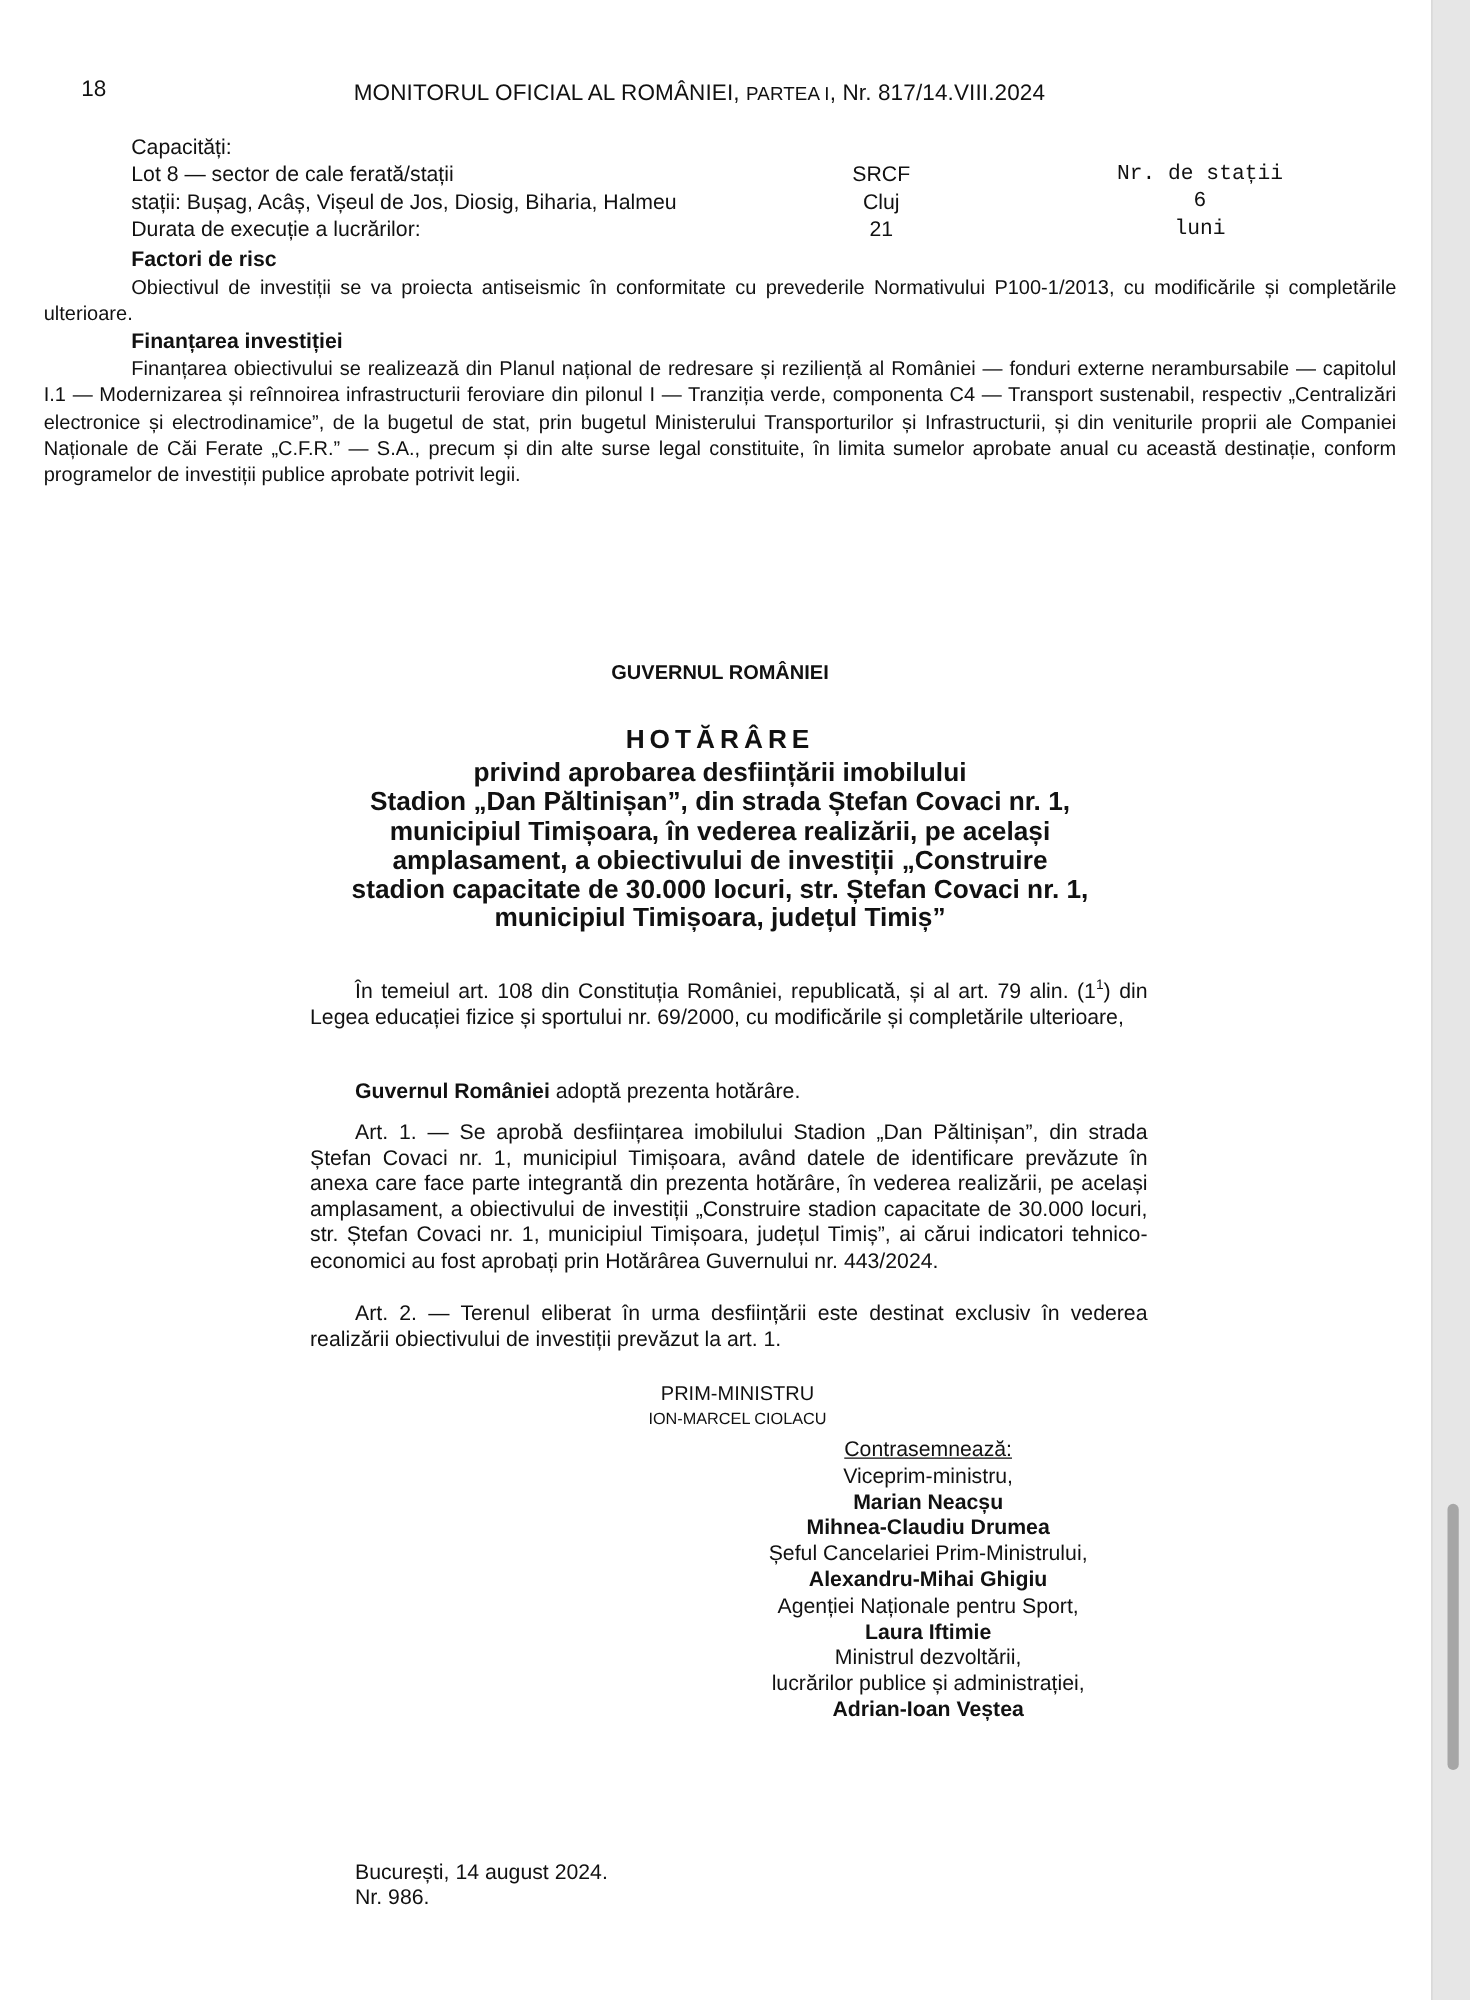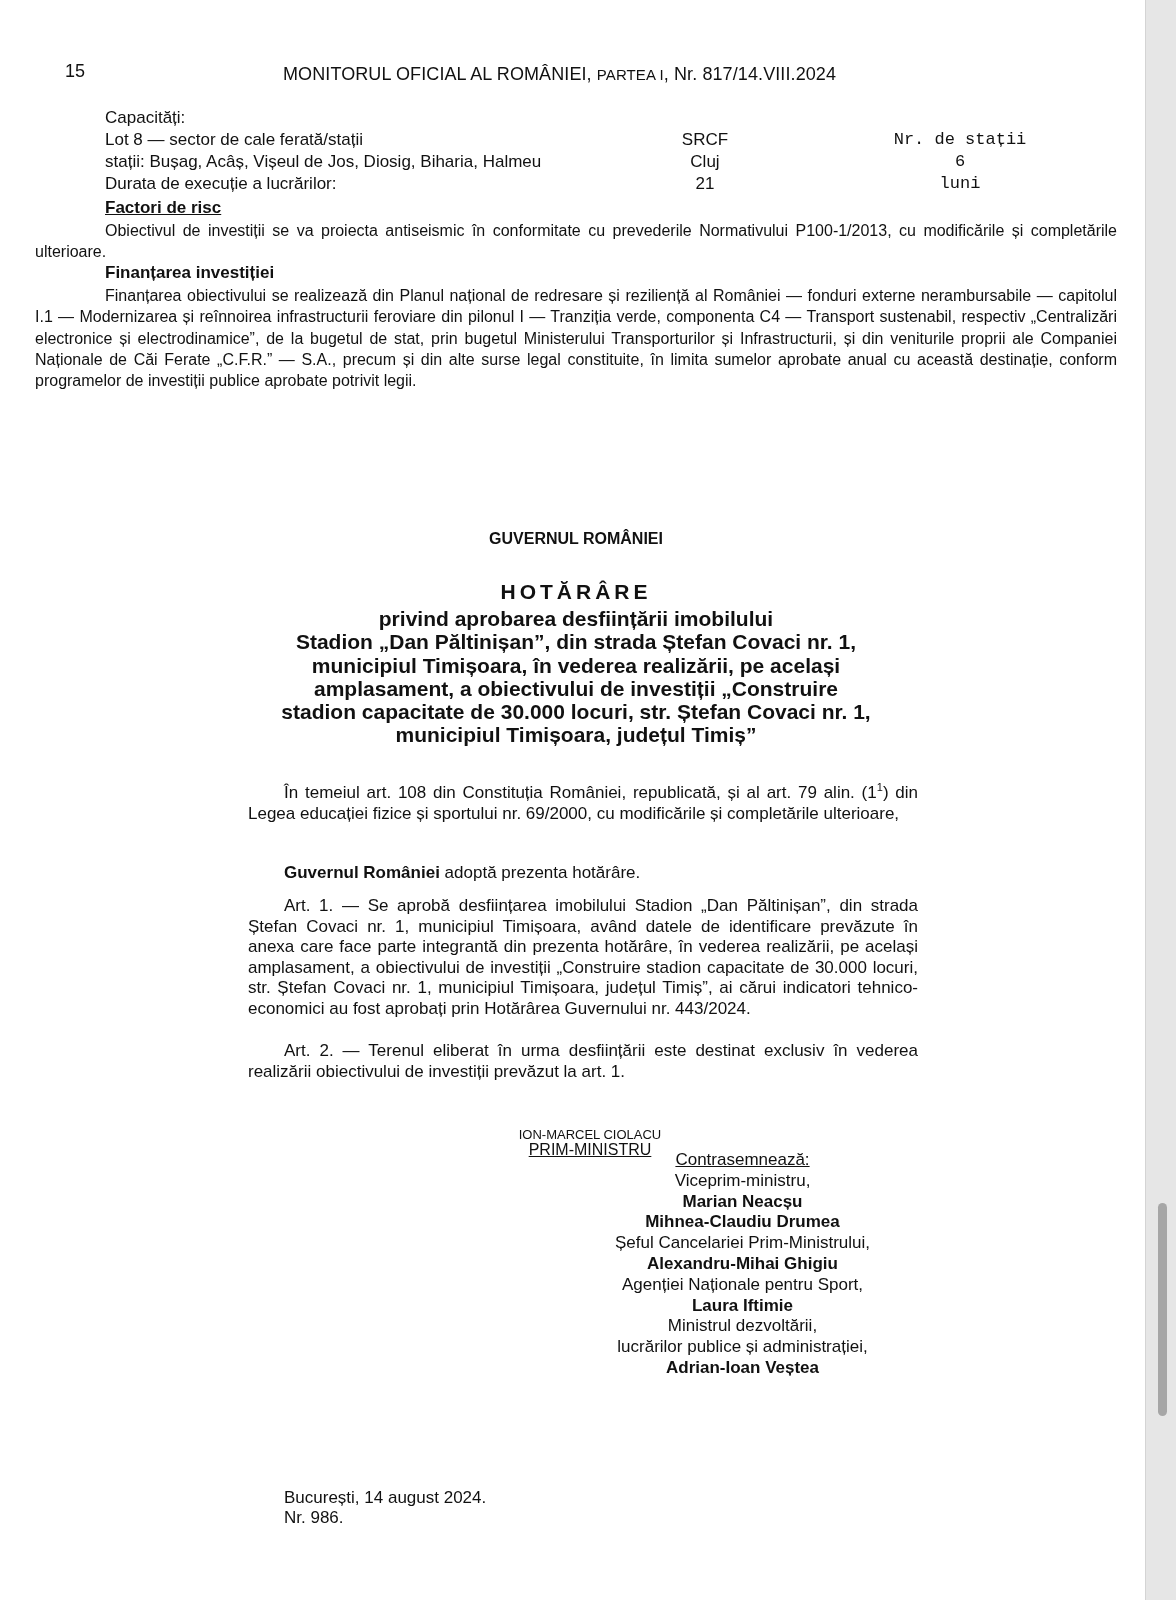--- a/index.html
+++ b/index.html
@@ -66,59 +66,59 @@
       font-size: 17px; line-height: 20.6px;
       text-align: justify; text-indent: 36px;
     }
     .body-para b { font-weight: bold; }
     .sup { font-size: 11px; vertical-align: super; line-height: 0; }
 
     .sig-left {
       position: absolute; left: 440px; width: 300px; text-align: center;
       font-size: 16px;
     }
-    .pm-title { top: 1141px; text-decoration: underline; }
+    .pm-title { top: 1107px; }
     .pm-name { top: 1127px; font-weight: normal; font-size: 13px; }
 
     .countersign {
       position: absolute; left: 560px; width: 365px; top: 1150px;
       text-align: center; font-size: 17px; line-height: 20.8px;
     }
     .countersign .u { text-decoration: underline; }
     .countersign .b { font-weight: bold; }
 
     .footer-place {
       position: absolute; left: 284px; top: 1488px; font-size: 17px; line-height: 20px;
     }
   </style>
 </head>
 <body>
 
 <div class="page">
 
-  <div class="page-number">15</div>
+  <div class="page-number">18</div>
   <div class="running-header">
     <span>MONITORUL OFICIAL AL ROMÂNIEI, </span><span class="small">PARTEA I</span><span>, Nr. 817/14.VIII.2024</span>
   </div>
 
   <div class="cap-row c1" style="top:107px;">Capacități:</div>
 
   <div class="cap-row c1" style="top:129px;">Lot 8 — sector de cale ferată/stații</div>
   <div class="cap-row c2" style="top:129px;">SRCF</div>
   <div class="cap-row c3" style="top:129px;">Nr. de stații</div>
 
   <div class="cap-row c1" style="top:151px;">stații: Bușag, Acâș, Vișeul de Jos, Diosig, Biharia, Halmeu</div>
   <div class="cap-row c2" style="top:151px;">Cluj</div>
   <div class="cap-row c3" style="top:151px;">6</div>
 
   <div class="cap-row c1" style="top:173px;">Durata de execuție a lucrărilor:</div>
   <div class="cap-row c2" style="top:173px;">21</div>
   <div class="cap-row c3" style="top:173px;">luni</div>
 
-  <div class="section-title" style="top:198px;text-decoration:underline;">Factori de risc</div>
+  <div class="section-title" style="top:198px;">Factori de risc</div>
   <div class="para" style="top:220px;">Obiectivul de investiții se va proiecta antiseismic în conformitate cu prevederile Normativului P100-1/2013, cu modificările și completările ulterioare.</div>
 
   <div class="section-title" style="top:263px;">Finanțarea investiției</div>
   <div class="para" style="top:285px;">Finanțarea obiectivului se realizează din Planul național de redresare și reziliență al României — fonduri externe nerambursabile — capitolul I.1 — Modernizarea și reînnoirea infrastructurii feroviare din pilonul I — Tranziția verde, componenta C4 — Transport sustenabil, respectiv „Centralizări electronice și electrodinamice”, de la bugetul de stat, prin bugetul Ministerului Transporturilor și Infrastructurii, și din veniturile proprii ale Companiei Naționale de Căi Ferate „C.F.R.” — S.A., precum și din alte surse legal constituite, în limita sumelor aprobate anual cu această destinație, conform programelor de investiții publice aprobate potrivit legii.</div>
 
   <div class="gov">GUVERNUL ROMÂNIEI</div>
   <div class="hot-title">HOTĂRÂRE</div>
   <div class="hot-sub">
     <div>privind aprobarea desființării imobilului</div>
     <div>Stadion „Dan Păltinișan”, din strada Ștefan Covaci nr. 1,</div>

